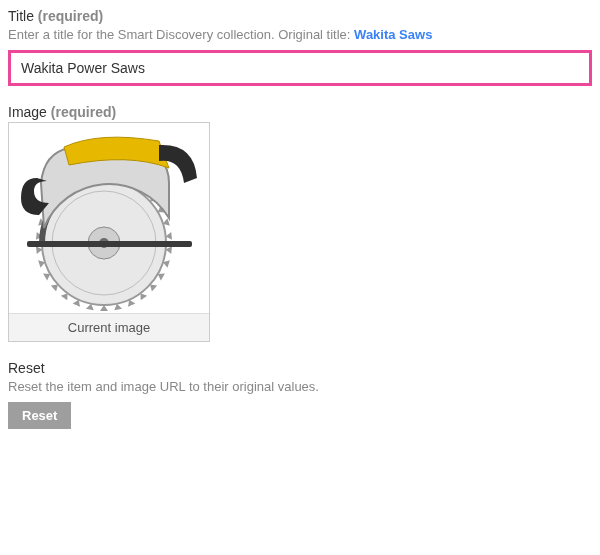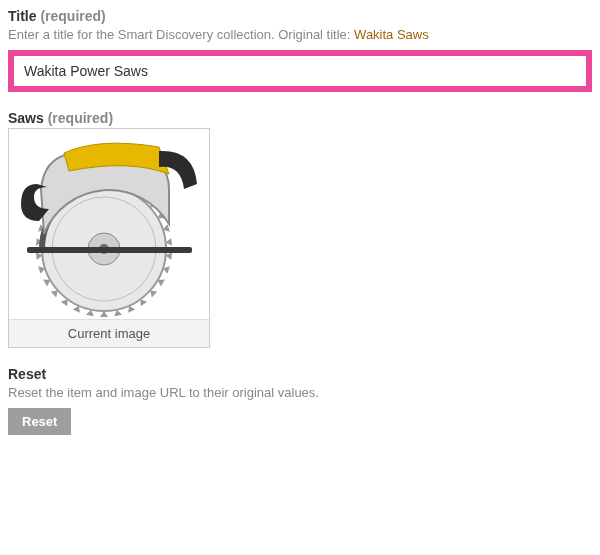--- a/index.html
+++ b/index.html
@@ -11,40 +11,40 @@
     color: #555;
     background: #fff;
     width: 600px;
   }
   .section { margin-bottom: 18px; }
   .field-label {
     font-size: 14px;
     margin-bottom: 2px;
   }
   .field-label .name {
-    font-weight: 700;
+    font-weight: 400;
     color: #333;
   }
   .field-label .req {
     color: #888;
     font-weight: 700;
   }
   .helper {
     color: #888;
     font-size: 13px;
     line-height: 1.4;
     margin-bottom: 6px;
   }
   .helper .strong {
-    font-weight: 400;
-    color: #a16207;
+    font-weight: 700;
+    color: #3b82f6;
   }
   input[type=text] {
     width: 100%;
-    border: 6px solid #ec4899;
+    border: 3px solid #ec4899;
     padding: 7px 10px;
     font-size: 14px;
     color: #333;
     font-family: inherit;
     outline: none;
   }
   .image-box {
     width: 202px;
     border: 1px solid #ccc;
     margin-bottom: 8px;
@@ -87,21 +87,21 @@
   </div>
   <div class="helper">
     <span>Enter a title for the Smart Discovery collection. Original title:</span>
     <span class="strong">Wakita Saws</span>
   </div>
   <input type="text" value="Wakita Power Saws" style="">
 </div>
 
 <div class="section">
   <div class="field-label">
-    <span class="name">Saws</span>
+    <span class="name">Image</span>
     <span class="req">(required)</span>
   </div>
 
   <div class="image-box">
     <div class="img-area">
       <svg class="saw" viewBox="0 0 200 190">
 
         <g transform="translate(95,120)">
           <circle r="62" fill="#e8e8e8" stroke="#9a9a9a" stroke-width="2"></circle>
           <circle r="52" fill="none" stroke="#bdbdbd" stroke-width="1"></circle>

